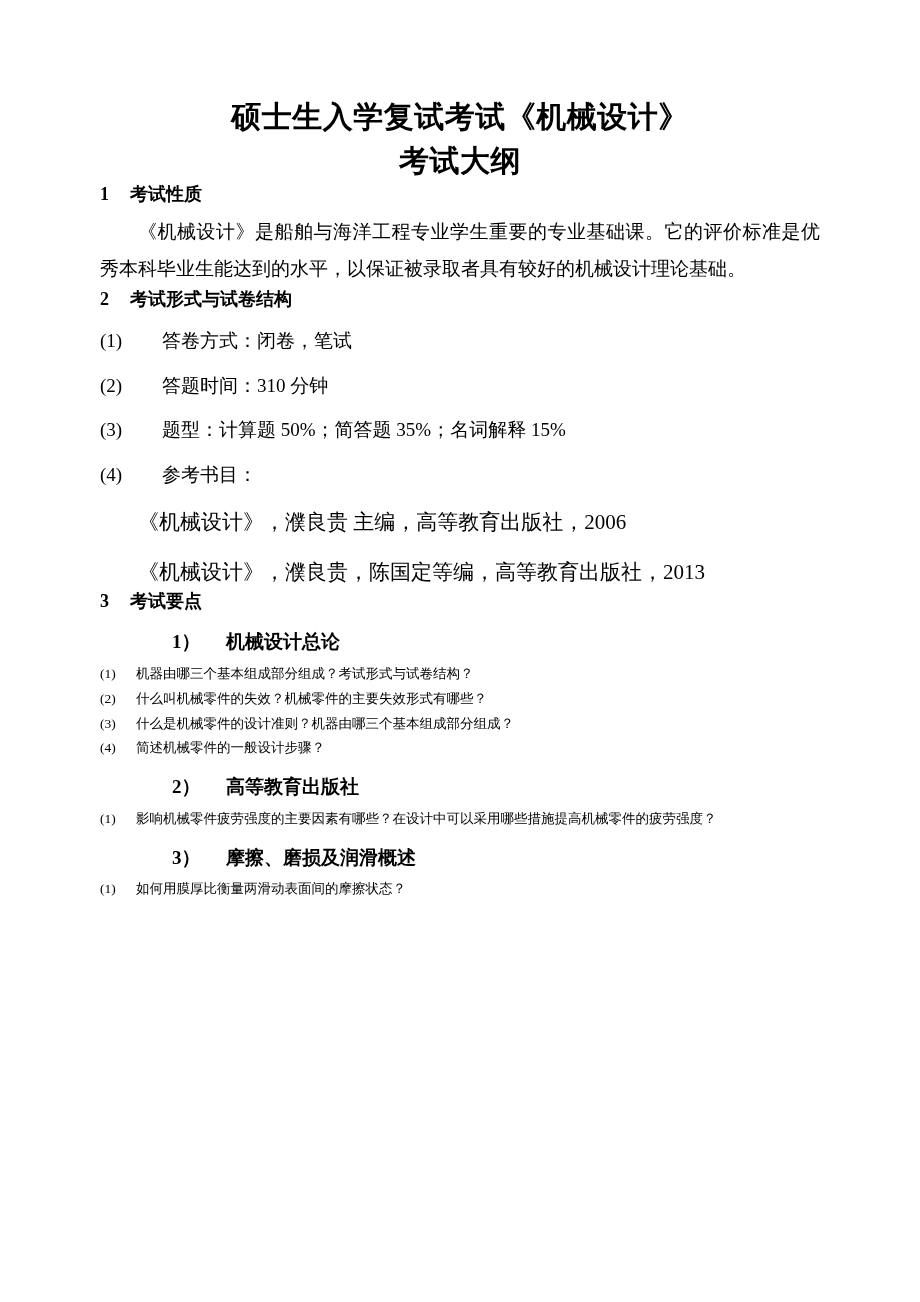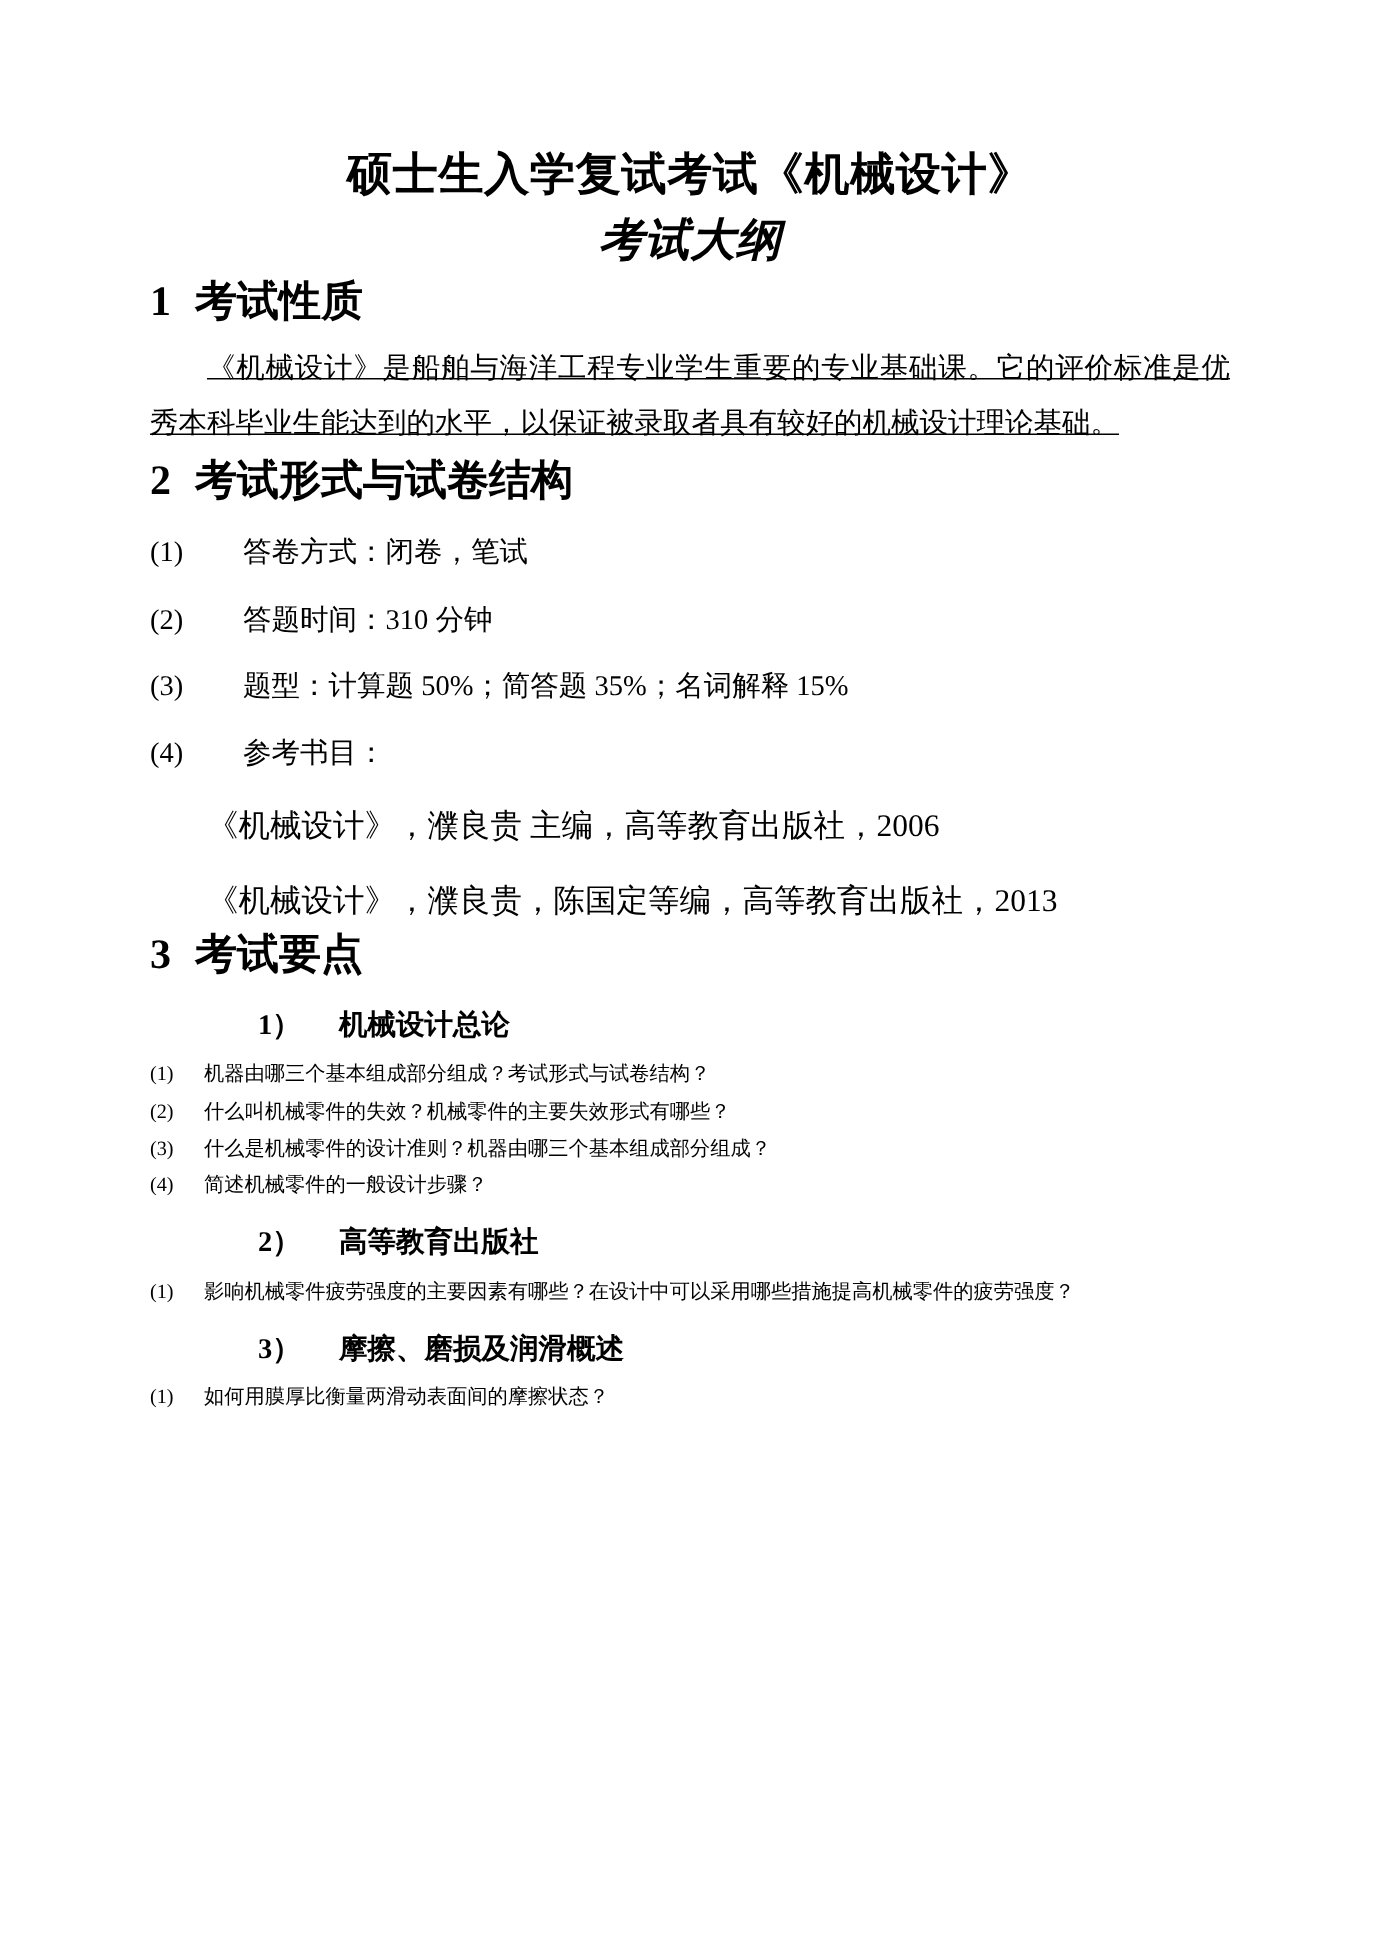--- a/index.html
+++ b/index.html
@@ -27,42 +27,40 @@
   .doc-title {
     text-align: center;
     font-size: 30px;
     font-weight: bold;
     line-height: 1.45;
     margin: 0;
     letter-spacing: 0.5px;
   }
   .doc-title .line2 {
     display: block;
-    font-style: italic;
   }
   h2.section {
-    font-size: 28px;
+    font-size: 18px;
     font-weight: bold;
     margin: 0;
     padding: 0;
     line-height: 1.4;
   }
   .sec-gap-1 { margin-top: 54px; }
   .sec-gap { margin-top: 22px; }
   .sec-num {
     display: inline-block;
     min-width: 30px;
   }
   p.body {
     font-size: 19px;
     line-height: 1.95;
     margin: 6px 0 0 0;
     text-align: justify;
     text-justify: inter-ideograph;
-    text-decoration: underline;
   }
   p.body.indent {
     text-indent: 38px;
   }
   .numbered-list {
     margin: 10px 0 0 0;
     padding: 0;
   }
   .num-row {
     display: flex;

